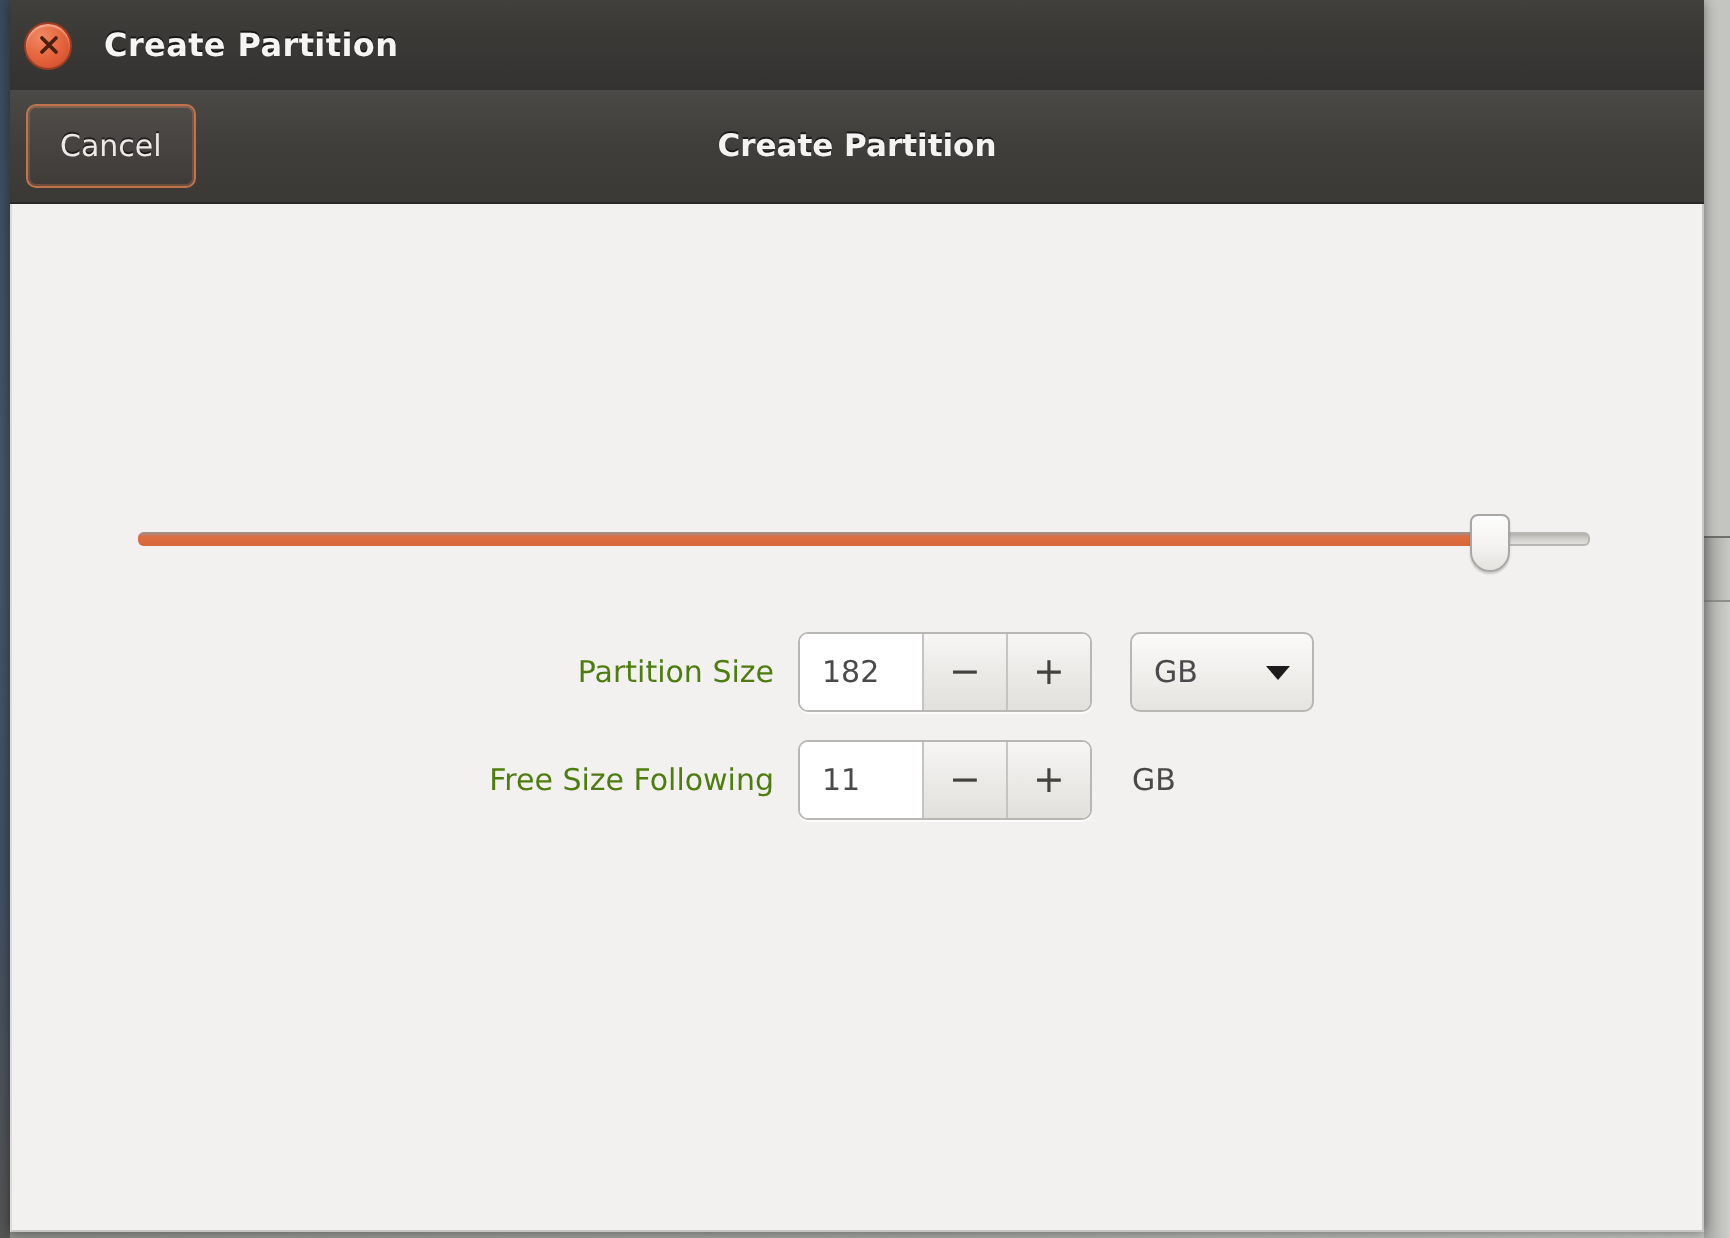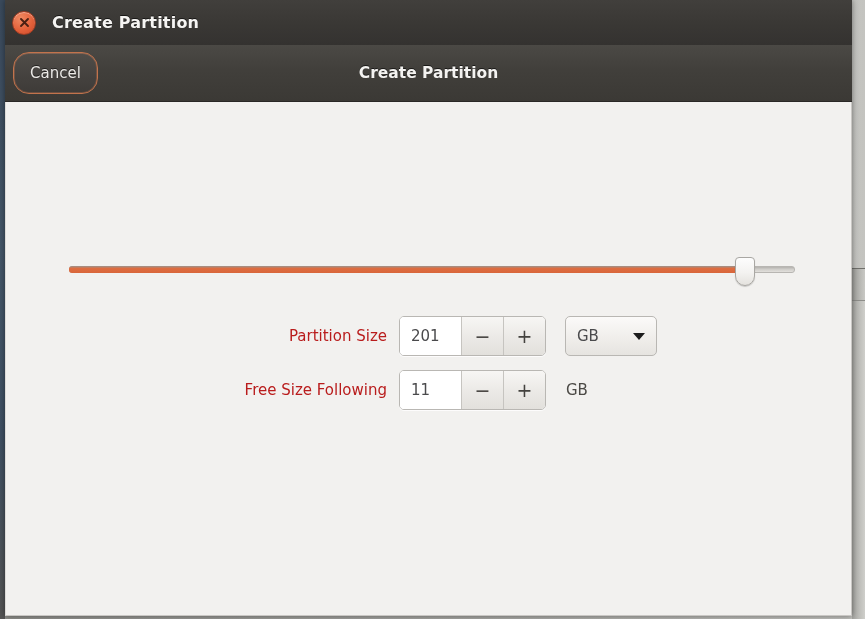--- a/index.html
+++ b/index.html
@@ -124,21 +124,21 @@
     font-weight: bold;
     text-shadow: 0 -1px 0 rgba(0,0,0,0.6);
     pointer-events: none;
   }
   .tb-btn {
     position: relative;
     z-index: 2;
     min-width: 76px;
     height: 42px;
     padding: 4px 16px;
-    border-radius: 16px;
+    border-radius: 5px;
     font-size: 15px;
     color: #eceae7;
     background: linear-gradient(to bottom, #504d49 0%, #464340 50%, #3e3b38 100%);
     border: 1px solid #6a6762;
     box-shadow: inset 0 1px 0 rgba(255,255,255,0.07);
     text-shadow: 0 -1px 0 rgba(0,0,0,0.55);
     display: flex;
     align-items: center;
     justify-content: center;
     cursor: pointer;
@@ -214,21 +214,21 @@
     display: flex;
     align-items: center;
     height: 44px;
     margin-bottom: 10px;
   }
   .row-label {
     width: 393px;
     text-align: right;
     padding-right: 12px;
     font-size: 15px;
-    color: #b91c1c;
+    color: #4d7c0f;
     box-sizing: border-box;
   }
 
   
   .spin {
     display: flex;
     align-items: stretch;
     height: 40px;
     border: 1px solid #b9b7b3;
     border-radius: 5px;
@@ -325,21 +325,21 @@
         <div class="slider-track"></div>
         <div class="slider-fill"></div>
         <div class="slider-handle"></div>
       </div>
 
       <div class="form">
 
         <div class="row">
           <div class="row-label">Partition Size</div>
           <div class="spin">
-            <div class="spin-field">201</div>
+            <div class="spin-field">182</div>
             <div class="spin-btn">−</div>
             <div class="spin-btn">+</div>
           </div>
           <div class="unit-combo">
             <span class="txt">GB</span>
             <span class="caret"></span>
           </div>
         </div>
 
         <div class="row">

